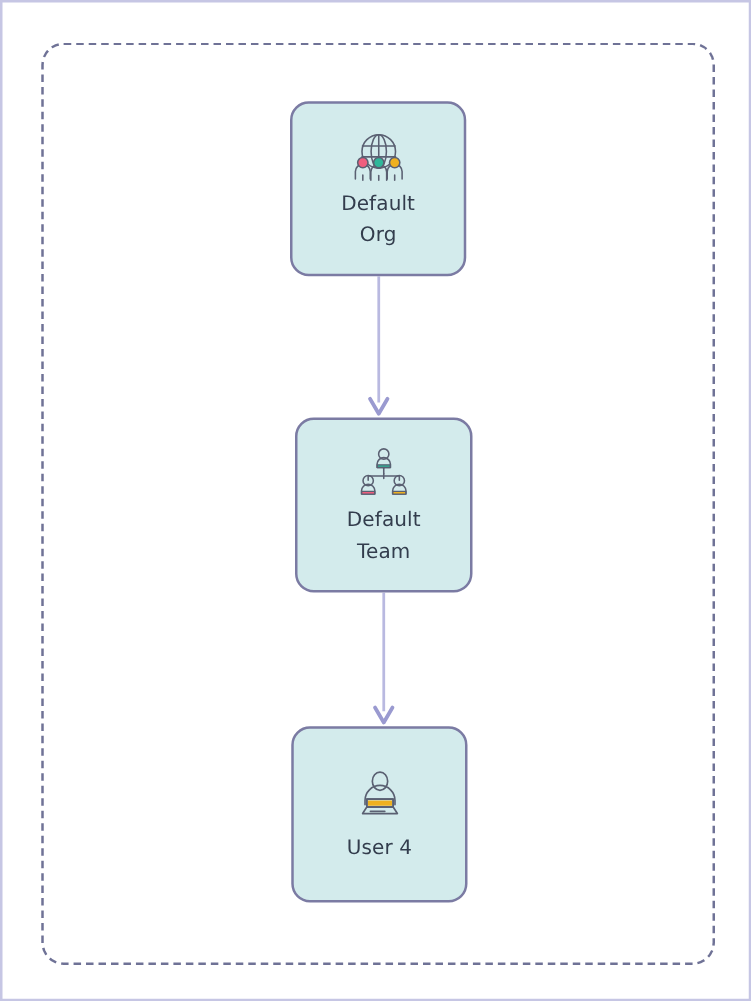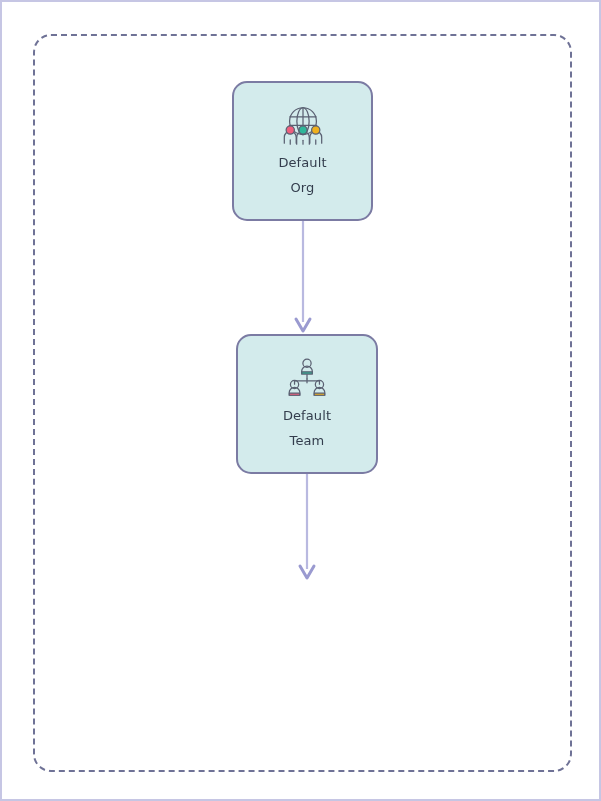--- a/index.html
+++ b/index.html
@@ -50,21 +50,21 @@
   .node-icon {
     width: 46px;
     height: 46px;
     margin-bottom: 2px;
     display: block;
   }
   #node-user .node-icon { margin-bottom: 6px; }
 
   .node-label {
     color: #333d4d;
-    font-size: 13px;
+    font-size: 16px;
     line-height: 25px;
     text-align: center;
     letter-spacing: 0.1px;
     white-space: pre-line;
   }
 
   
   .connector {
     position: absolute;
     width: 30px;
@@ -134,14 +134,32 @@
       </g>
       <path d="M18.6 15.4 h10.8 v1.4 a0 0 0 0 1 0 0 h-10.8 z" fill="#2fb79a"></path>
       <path d="M18.6 14.6 h10.8 v2.2 h-10.8 z" fill="#2fb79a" stroke="#5a6072" stroke-width="1.1" stroke-linejoin="round"></path>
       <path d="M5.6 36.8 h10.8 v2.2 h-10.8 z" fill="#ef5f7e" stroke="#5a6072" stroke-width="1.1" stroke-linejoin="round"></path>
       <path d="M31.6 36.8 h10.8 v2.2 h-10.8 z" fill="#efb11f" stroke="#5a6072" stroke-width="1.1" stroke-linejoin="round"></path>
     </svg>
     <div class="node-label">Default
 Team</div>
   </div>
 
+  <div class="node" id="node-user">
+    <svg class="node-icon" viewBox="0 0 48 42" xmlns="http://www.w3.org/2000/svg">
+      <g fill="none" stroke="#5a6072" stroke-width="1.4" stroke-linecap="round" stroke-linejoin="round">
+
+        <ellipse cx="24" cy="9.5" rx="6.4" ry="7.6"></ellipse>
+
+        <path d="M11.5 29 v-3.5 a12.5 12.5 0 0 1 25 0 V29"></path>
+
+        <path d="M13 24.5 h22 v6.5 h-22 z"></path>
+
+        <path d="M9.5 36.5 L13 31 h22 l3.5 5.5 z"></path>
+        <line x1="16" y1="34.6" x2="28" y2="34.6"></line>
+      </g>
+      <path d="M13.9 25.6 h20.2 v4.4 h-20.2 z" fill="#efb11f"></path>
+      <path d="M13 24.5 h22 v6.5 h-22 z" fill="none" stroke="#5a6072" stroke-width="1.4" stroke-linejoin="round"></path>
+    </svg>
+    <div class="node-label">User 4</div>
+  </div>
 
 </div>
 
 </body></html>

